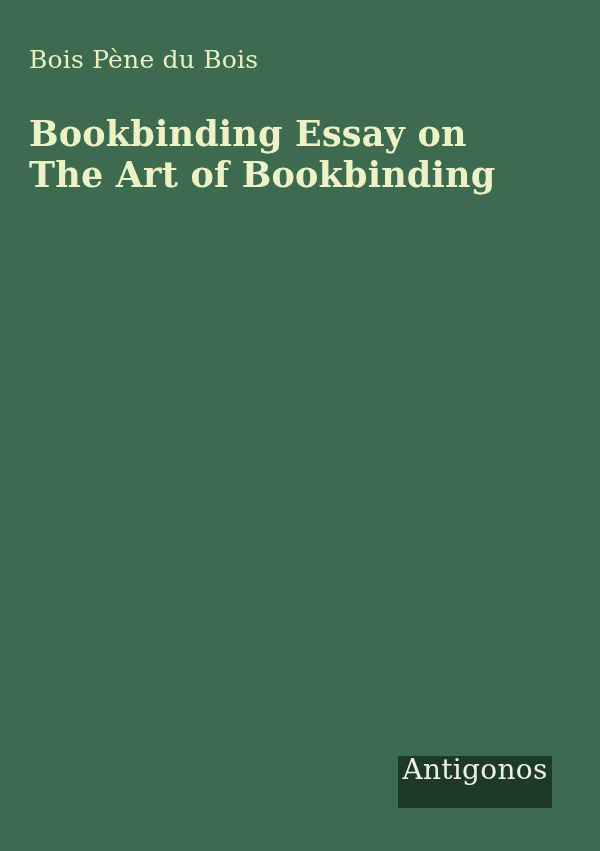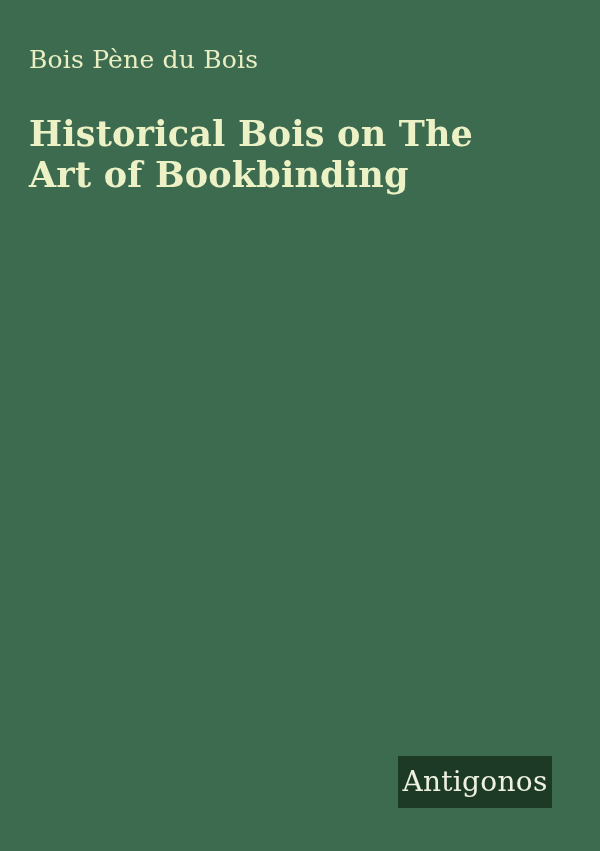--- a/index.html
+++ b/index.html
@@ -36,32 +36,32 @@
     letter-spacing: 0.2px;
   }
   .publisher-box {
     position: absolute;
     right: 48px;
     bottom: 43px;
     width: 154px;
     height: 52px;
     background: #1c3a25;
     display: flex;
-    align-items: center;
+    align-items: flex-start;
     justify-content: center;
   }
   .publisher {
     color: #eef1df;
     font-size: 28px;
     line-height: 1;
     letter-spacing: 0.3px;
   }
 </style>
 </head>
 <body>
 
 <div class="cover">
   <div class="author">Bois Pène du Bois</div>
-  <h1 class="title">Historical Bois on The Art of Bookbinding</h1>
+  <h1 class="title">Bookbinding Essay on The Art of Bookbinding</h1>
   <div class="publisher-box">
     <span class="publisher">Antigonos</span>
   </div>
 </div>
 
 </body></html>

